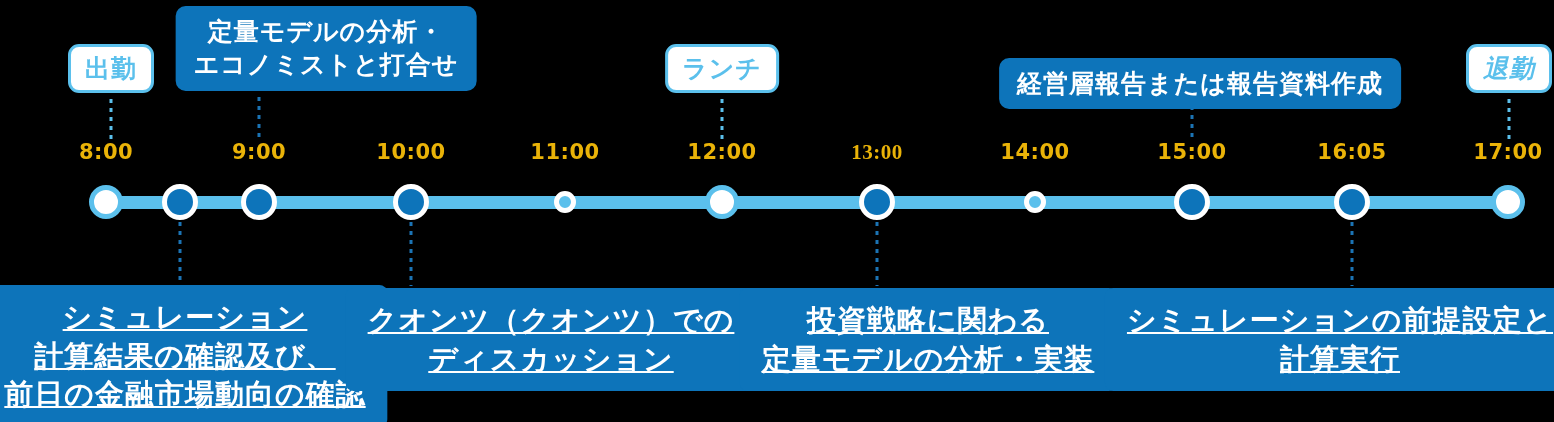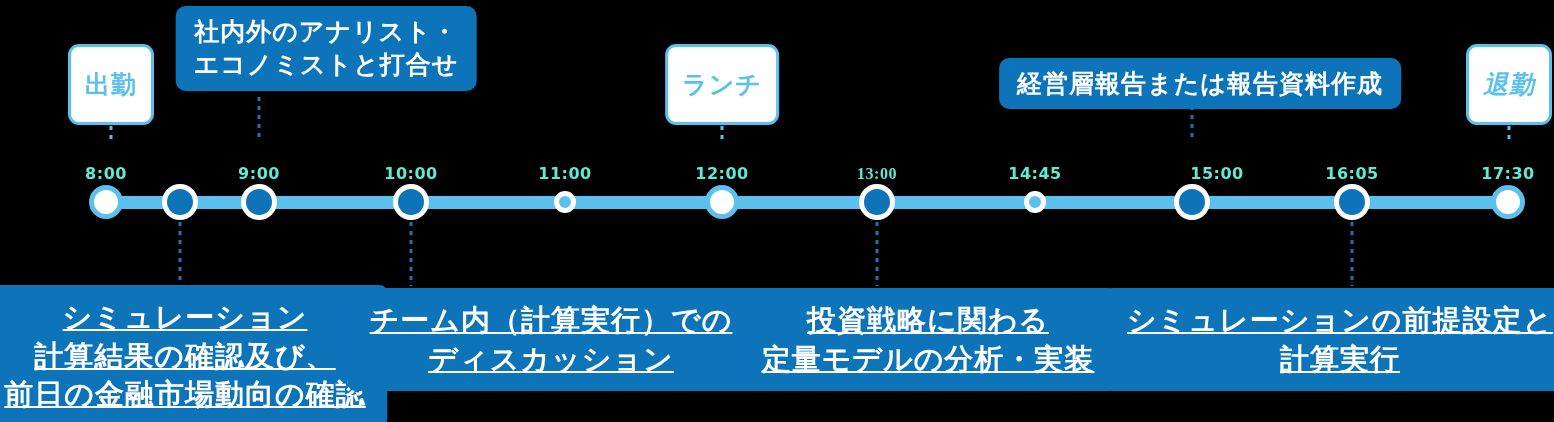--- a/index.html
+++ b/index.html
@@ -52,24 +52,24 @@
   .node.minor-light {        
     width: 22px;
     height: 22px;
     background: #5bc0ec;
     border: 5px solid #ffffff;
   }
 
   
   .tick {
     position: absolute;
-    top: 166px;
+    top: 142px;
     transform: translateX(-50%);
-    color: #5eead4;
-    font-size: 16px;
+    color: #eab308;
+    font-size: 21px;
     font-weight: 700;
     letter-spacing: 0.5px;
     white-space: nowrap;
     line-height: 1;
   }
 
   
   .leader {
     position: absolute;
     width: 3px;
@@ -96,21 +96,21 @@
   .chip.solid {
     background: #0d74ba;
     color: #ffffff;
     padding: 9px 18px;
     font-size: 25px;
   }
   .chip.outline {
     background: #ffffff;
     color: #5bc0ec;
     border: 3px solid #5bc0ec;
-    padding: 21px 14px;
+    padding: 5px 14px;
     font-size: 25px;
     border-radius: 11px;
   }
   .chip.top {
     transform: translateX(-50%);
   }
   .chip.bottom {
     transform: translateX(-50%);
     font-size: 29px;
     padding: 13px 22px;
@@ -125,24 +125,24 @@
 
   <div class="rail"></div>
 
   <div id="ticks-layer">
       <div class="tick" style="left: 106px;">8:00</div>
       <div class="tick" style="left: 259px;">9:00</div>
       <div class="tick" style="left: 411px;">10:00</div>
       <div class="tick" style="left: 565px;">11:00</div>
       <div class="tick" style="left: 722px;">12:00</div>
       <div class="tick" style="left: 877px; font-family: Liberation Serif, serif;">13:00</div>
-      <div class="tick" style="left: 1035px;">14:45</div>
-      <div class="tick" style="left: 1192px; margin-left: 25px;">15:00</div>
+      <div class="tick" style="left: 1035px;">14:00</div>
+      <div class="tick" style="left: 1192px;">15:00</div>
       <div class="tick" style="left: 1352px;">16:05</div>
-      <div class="tick" style="left: 1508px;">17:30</div>
+      <div class="tick" style="left: 1508px;">17:00</div>
     </div>
   <div id="nodes-layer">
       <div class="node major-light" style="left: 106px;"></div>
       <div class="node major-dark" style="left: 180px;"></div>
       <div class="node major-dark" style="left: 259px;"></div>
       <div class="node major-dark" style="left: 411px;"></div>
       <div class="node minor-light" style="left: 565px;"></div>
       <div class="node major-light" style="left: 722px;"></div>
       <div class="node major-dark" style="left: 877px;"></div>
       <div class="node minor-light" style="left: 1035px;"></div>
@@ -156,31 +156,31 @@
       <div class="leader light" style="left: 722px; top: 99px; height: 42px;"></div>
       <div class="leader" style="left: 1192px; top: 97px; height: 44px;"></div>
       <div class="leader light" style="left: 1509px; top: 99px; height: 42px;"></div>
       <div class="leader" style="left: 180px; top: 222px; height: 62px;"></div>
       <div class="leader" style="left: 411px; top: 222px; height: 64px;"></div>
       <div class="leader" style="left: 877px; top: 222px; height: 64px;"></div>
       <div class="leader" style="left: 1352px; top: 222px; height: 64px;"></div>
     </div>
   <div id="above-layer">
       <div class="chip top outline" style="left: 111px; top: 44px;">出勤</div>
-      <div class="chip top solid" style="left: 326px; top: 6px;">社内外のアナリスト・
+      <div class="chip top solid" style="left: 326px; top: 6px;">定量モデルの分析・
 エコノミストと打合せ</div>
       <div class="chip top outline" style="left: 722px; top: 44px;">ランチ</div>
       <div class="chip top solid" style="left: 1200px; top: 58px;">経営層報告または報告資料作成</div>
       <div class="chip top outline" style="left: 1509px; top: 44px; font-style: italic;">退勤</div>
     </div>
   <div id="below-layer">
       <div class="chip bottom solid" style="left: 185px; top: 285px;">シミュレーション
 計算結果の確認及び、
 前日の金融市場動向の確認</div>
-      <div class="chip bottom solid" style="left: 551px; top: 288px;">チーム内（計算実行）での
+      <div class="chip bottom solid" style="left: 551px; top: 288px;">クオンツ（クオンツ）での
 ディスカッション</div>
       <div class="chip bottom solid" style="left: 928px; top: 288px; text-align: center;">投資戦略に関わる
 定量モデルの分析・実装</div>
       <div class="chip bottom solid" style="left: 1340px; top: 288px;">シミュレーションの前提設定と
 計算実行</div>
     </div>
 
 </div>
 
 </body></html>

